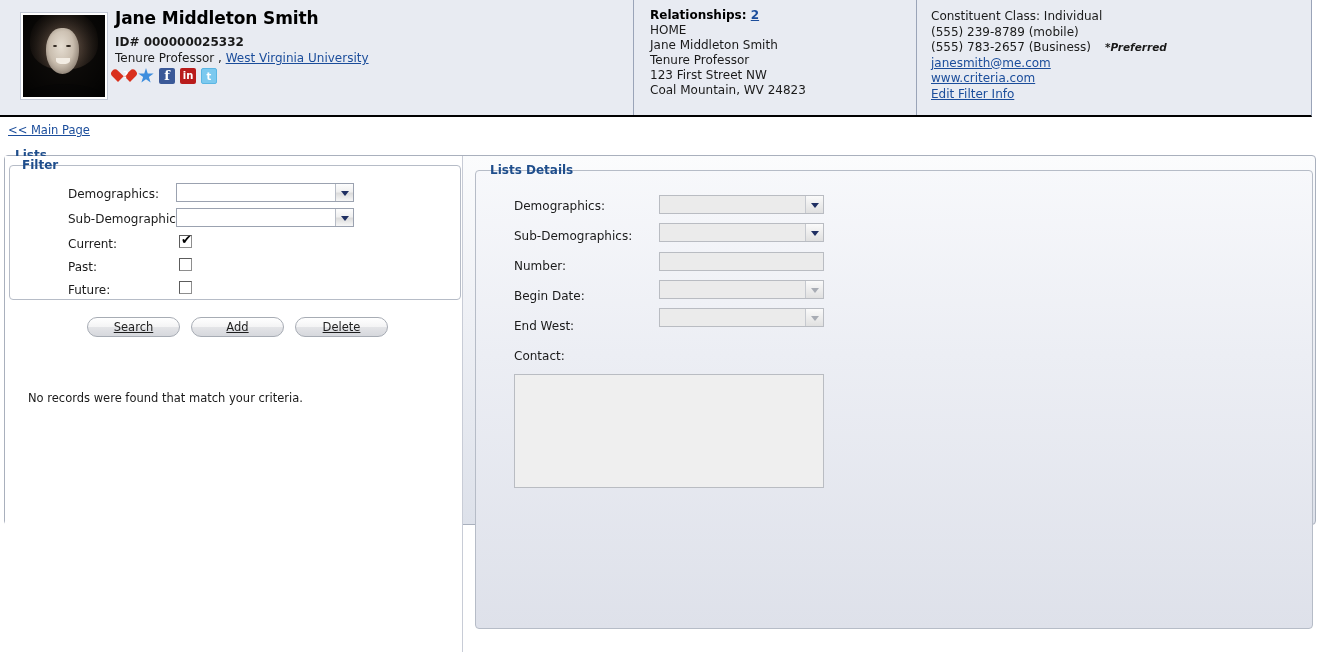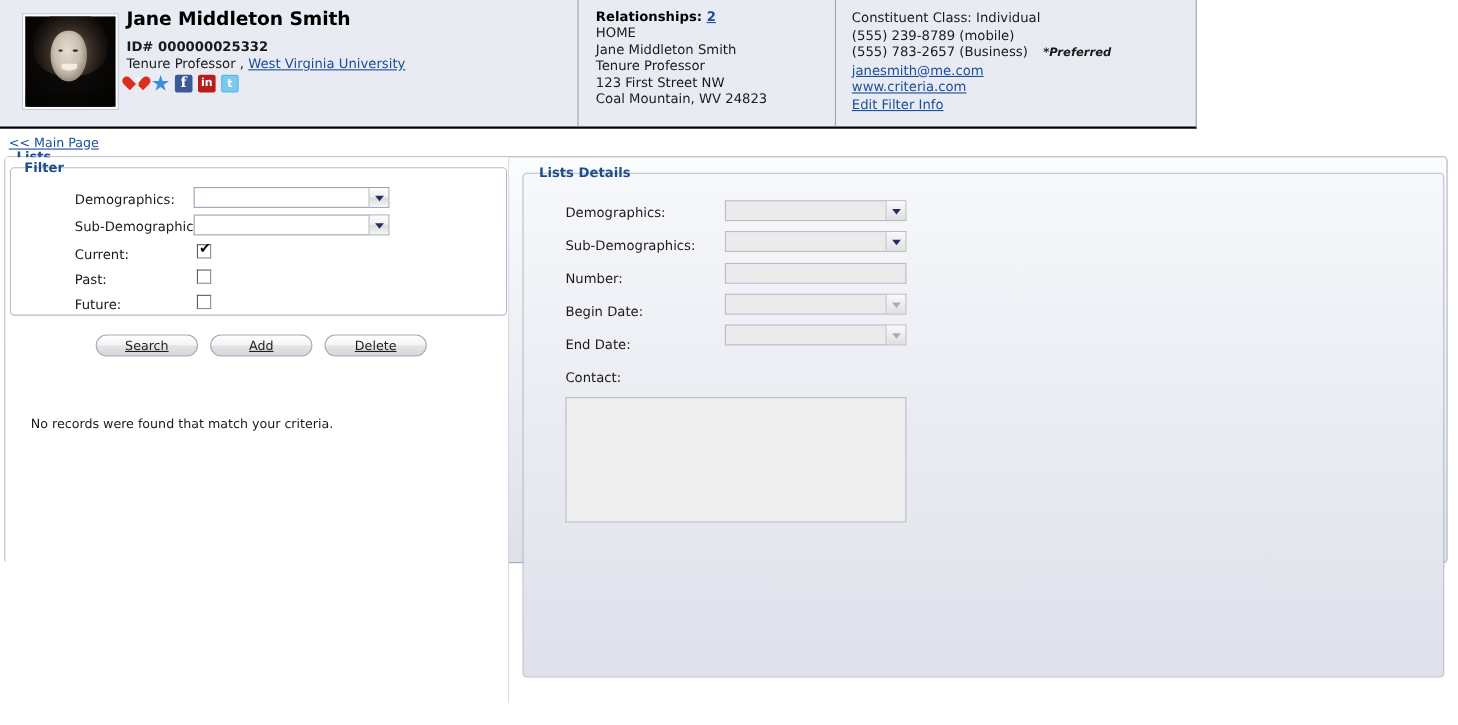--- a/index.html
+++ b/index.html
@@ -12,21 +12,21 @@
     font-family: "DejaVu Sans", "Liberation Sans", sans-serif;
     font-size: 12px;
     color: #1a1a1a;
     overflow: hidden;
     position: relative;
   }
   
   .header-panel {
     position: absolute;
     left: 0; top: 0;
-    width: 1088px; height: 117px;
+    width: 1312px; height: 117px;
     background: #e8ebf2;
     border-bottom: 2px solid #000;
     border-right: 1px solid #9aa4b8;
     box-sizing: border-box;
     display: flex;
   }
   .hdr-col {
     position: relative;
     box-sizing: border-box;
     height: 100%;
@@ -163,21 +163,21 @@
   
   .mainpage-link {
     position: absolute; left: 8px; top: 123px;
     font-size: 11.5px; color: #1b4d9b; text-decoration: underline;
     cursor: pointer;
   }
 
   
   .lists-group {
     position: absolute;
-    left: 4px; top: 142px;
+    left: 4px; top: 155px;
     width: 1312px; height: 370px;
     border: 1px solid #a9b0bd;
     border-radius: 4px;
     box-sizing: border-box;
     background: linear-gradient(180deg, #fbfcfd 0%, #eef0f5 45%, #dde1ea 100%);
   }
   .legend {
     position: absolute;
     font-size: 12px; font-weight: bold; color: #1f4e8c;
     background: transparent; padding: 0 4px;
@@ -436,21 +436,21 @@
     </div>
 
     <div class="flabel" style="left:38px; top:88px;">Number:</div>
     <div class="textfield disabled" style="left:183px; top:81px; width:165px;"></div>
 
     <div class="flabel" style="left:38px; top:118px;">Begin Date:</div>
     <div class="combo disabled dim" style="left:183px; top:109px; width:165px;">
       <span class="arrow-btn"></span>
     </div>
 
-    <div class="flabel" style="left:38px; top:148px;">End Date:</div>
+    <div class="flabel" style="left:38px; top:148px;">End West:</div>
     <div class="combo disabled dim" style="left:183px; top:137px; width:165px;">
       <span class="arrow-btn"></span>
     </div>
 
     <div class="flabel" style="left:38px; top:178px;">Contact:</div>
     <div class="textarea-box" style="left:38px; top:203px; width:310px; height:114px;"></div>
   </div>
 </div>
 
 </body></html>

